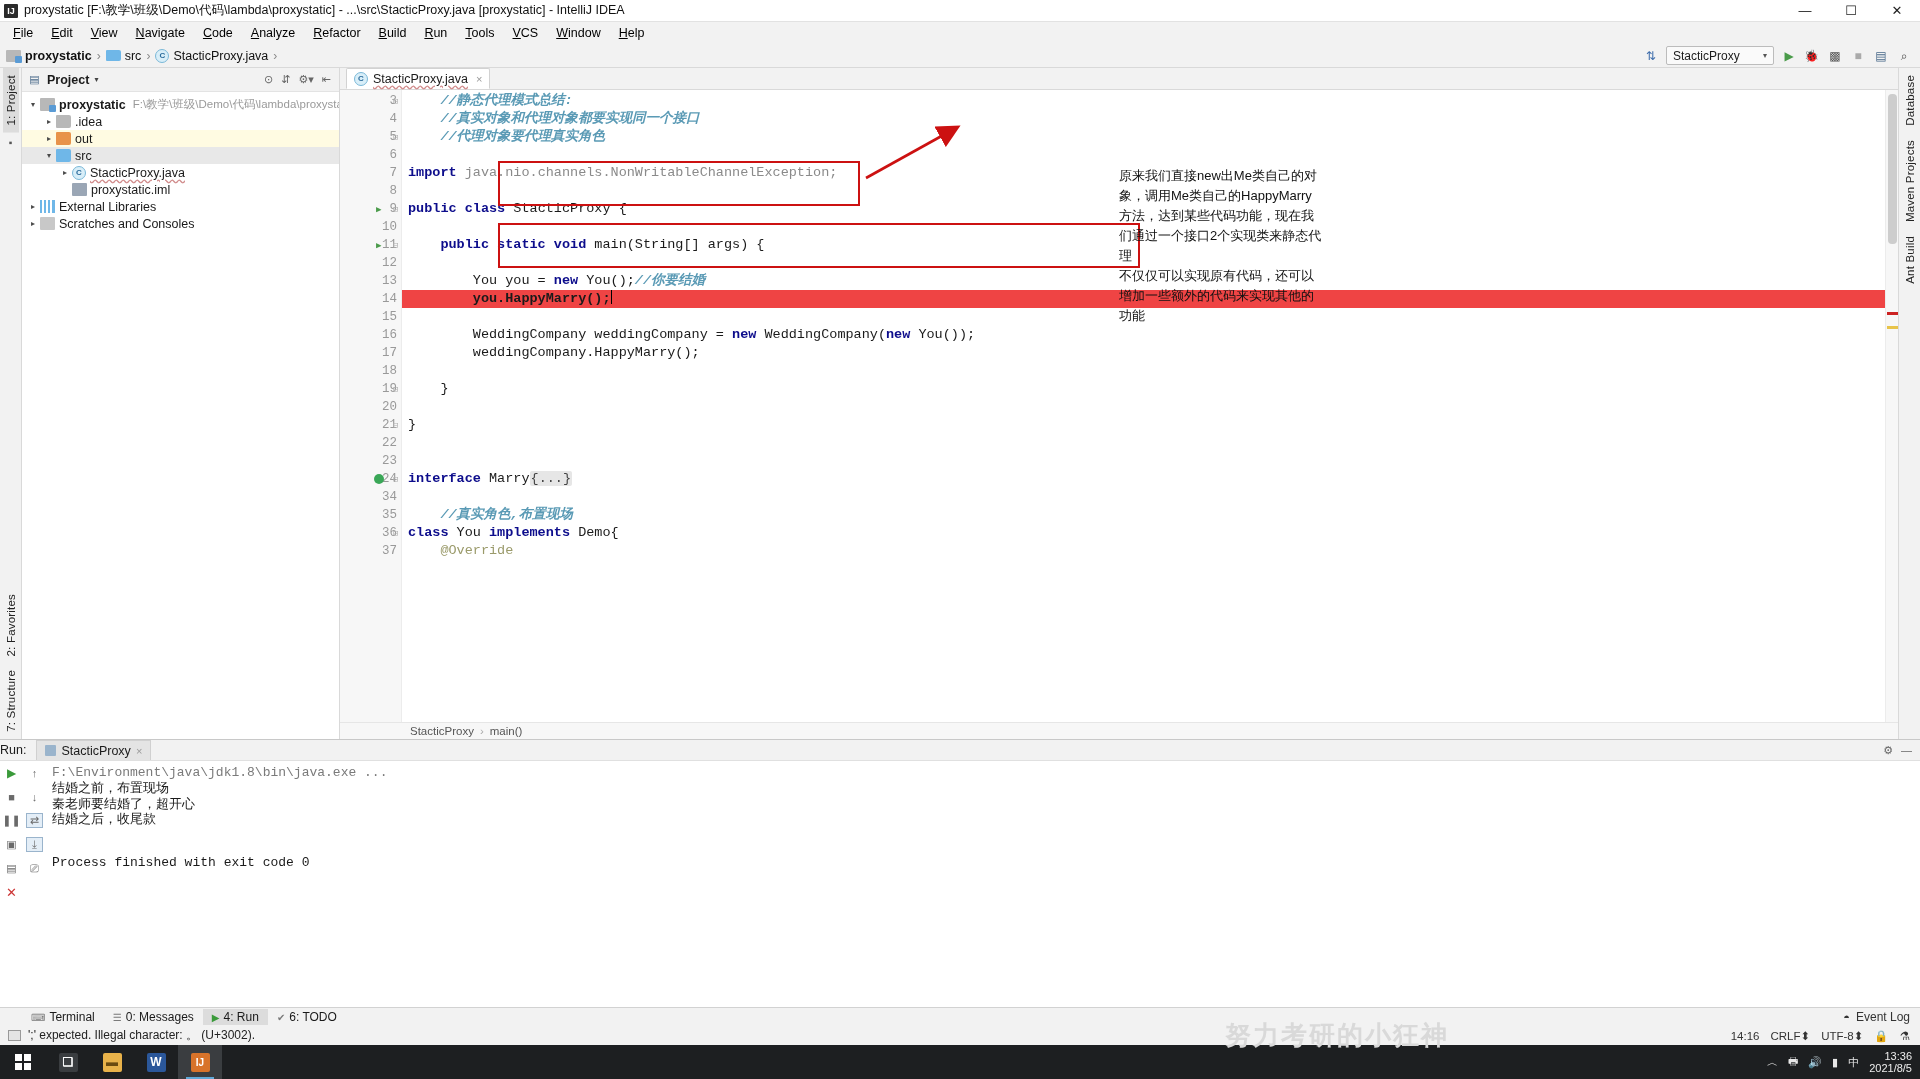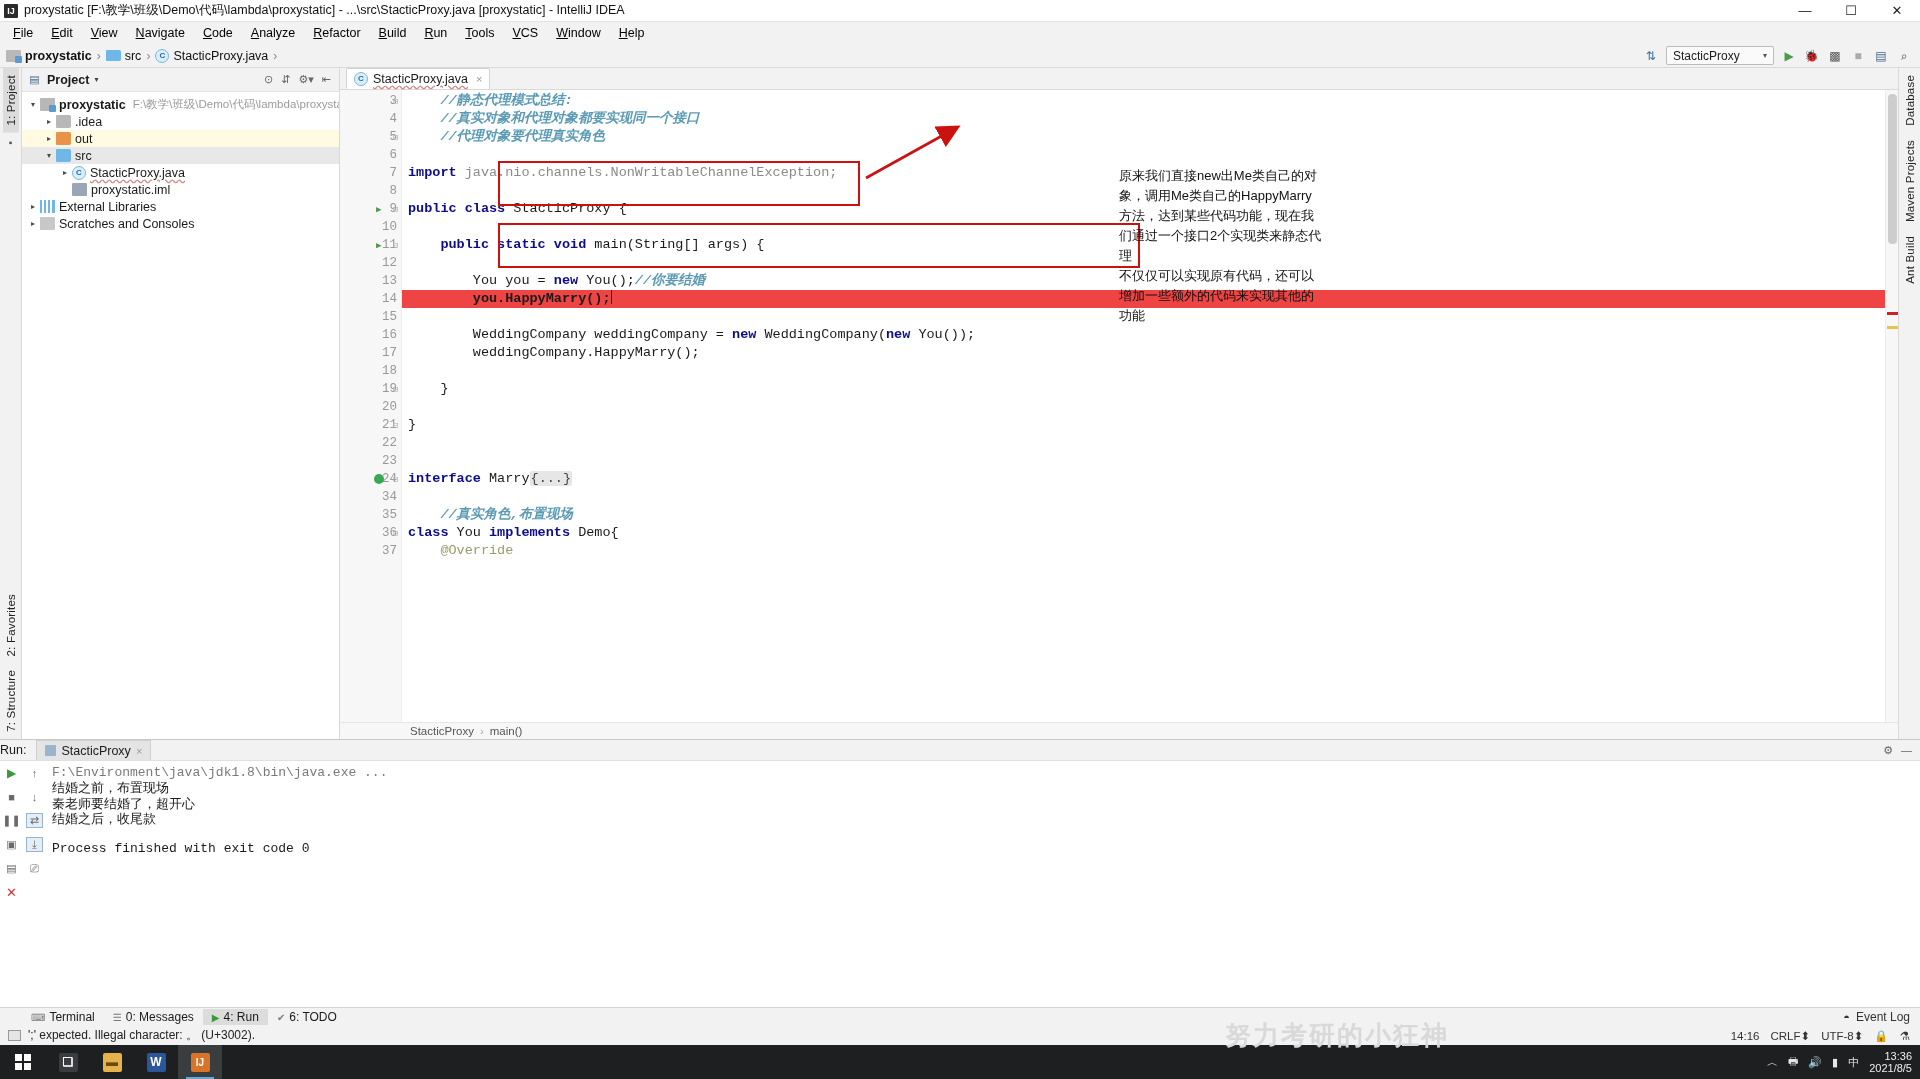--- a/index.html
+++ b/index.html
@@ -147,21 +147,21 @@
   .run-body { flex:1 1 auto; display:flex; min-height:0; }
   .run-tools { width:46px; flex:0 0 46px; display:flex; }
   .rt-col { width:23px; display:flex; flex-direction:column; align-items:center; padding-top:4px; gap:9px; }
   .rt-ico { width:17px;height:15px;display:flex;align-items:center;justify-content:center;font-size:11px;color:#6a6a6a; }
   .rt-ico.green { color:#3a9a3a; font-size:12px; }
   .rt-ico.red { color:#cc3333; font-size:13px; }
   .rt-ico.boxed { border:1px solid #9ab4cc; background:#e4eef7; }
   .console { flex:1 1 auto; padding:4px 0 0 6px; font-family:"Liberation Mono", monospace; font-size:13px; overflow:hidden; }
   .c-cmd { color:#7a7a7a; }
   .c-out { color:#1a1a1a; font-family:"Liberation Sans", sans-serif; font-size:13px; line-height:15.5px; }
-  .c-fin { color:#1a1a1a; margin-top:14px; }
+  .c-fin { color:#1a1a1a; margin-top:28px; }
 
   
   .statustabs { height:19px; background:#f2f2f2; border-top:1px solid #d2d2d2; display:flex; align-items:center; padding-left:22px; }
   .stab { display:flex; align-items:center; gap:4px; padding:1px 9px; font-size:12px; }
   .stab.sel { background:#dcdcdc; }
   .stab-right { margin-left:auto; display:flex; align-items:center; gap:6px; padding-right:10px; font-size:12px; color:#333; }
 
   .statusbar { height:19px; background:#f2f2f2; display:flex; align-items:center; padding-left:8px; font-size:12px; color:#222; }
   .sb-right { margin-left:auto; display:flex; align-items:center; gap:11px; padding-right:10px; color:#333; font-size:11.5px; }
 

